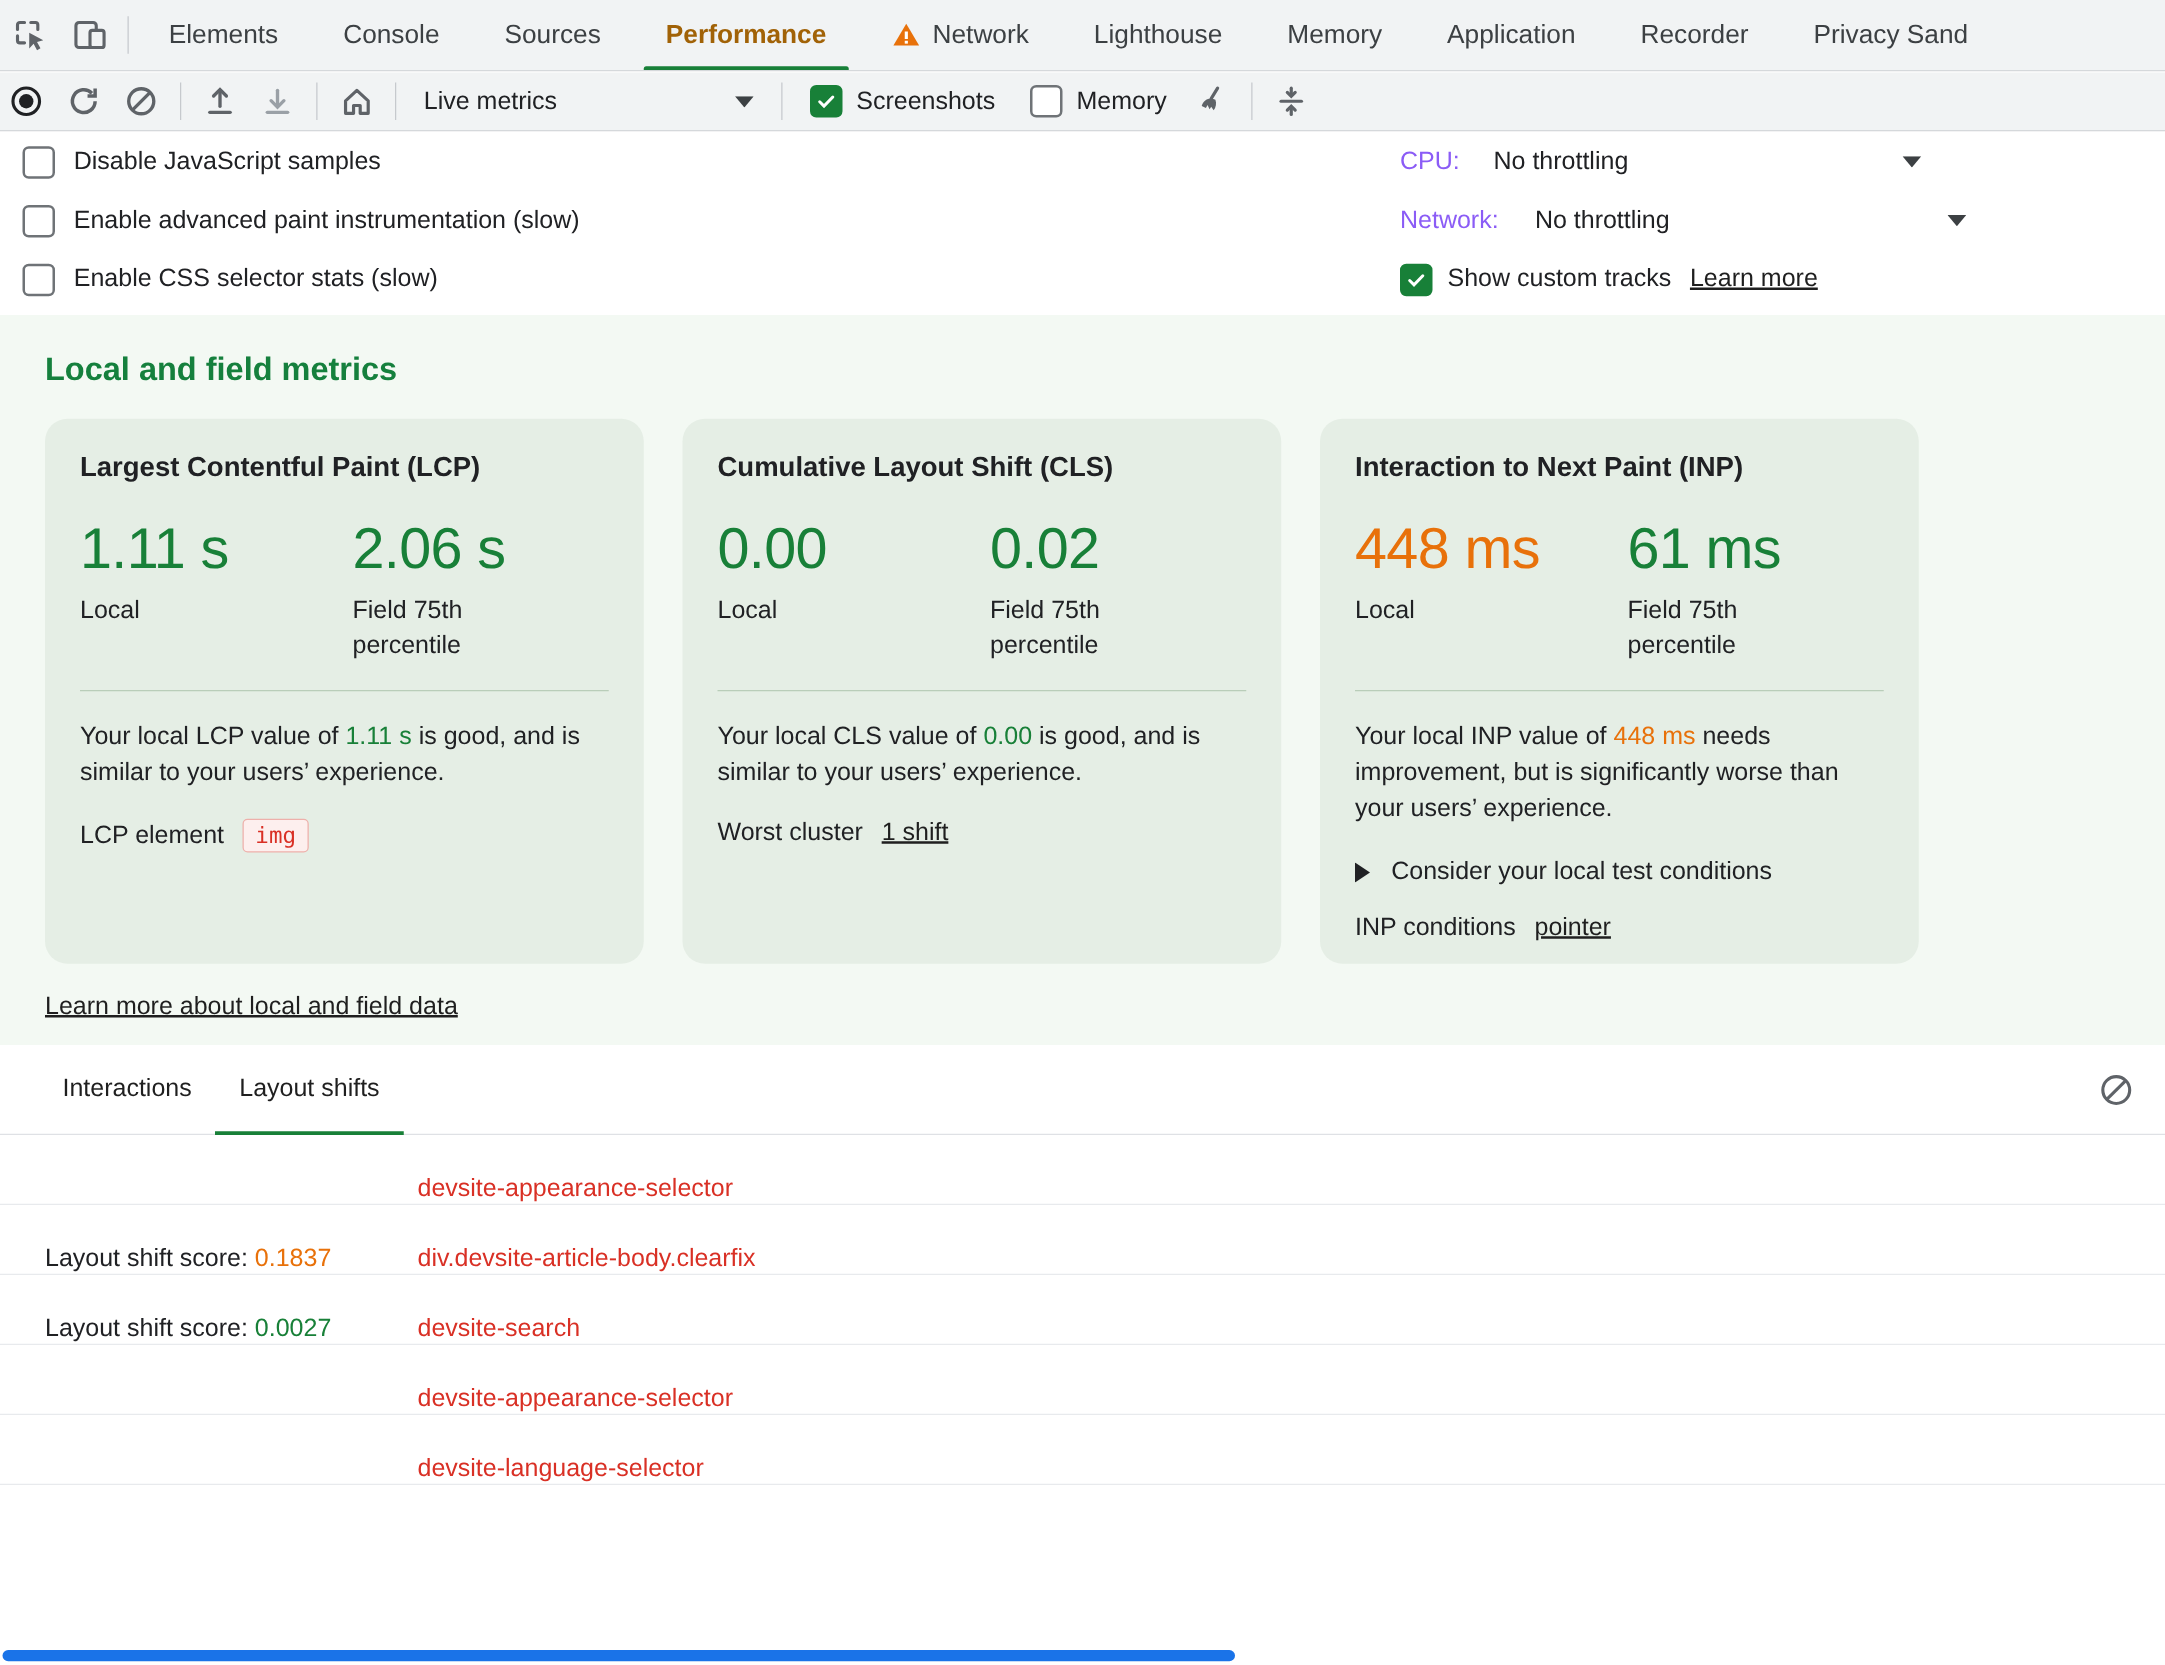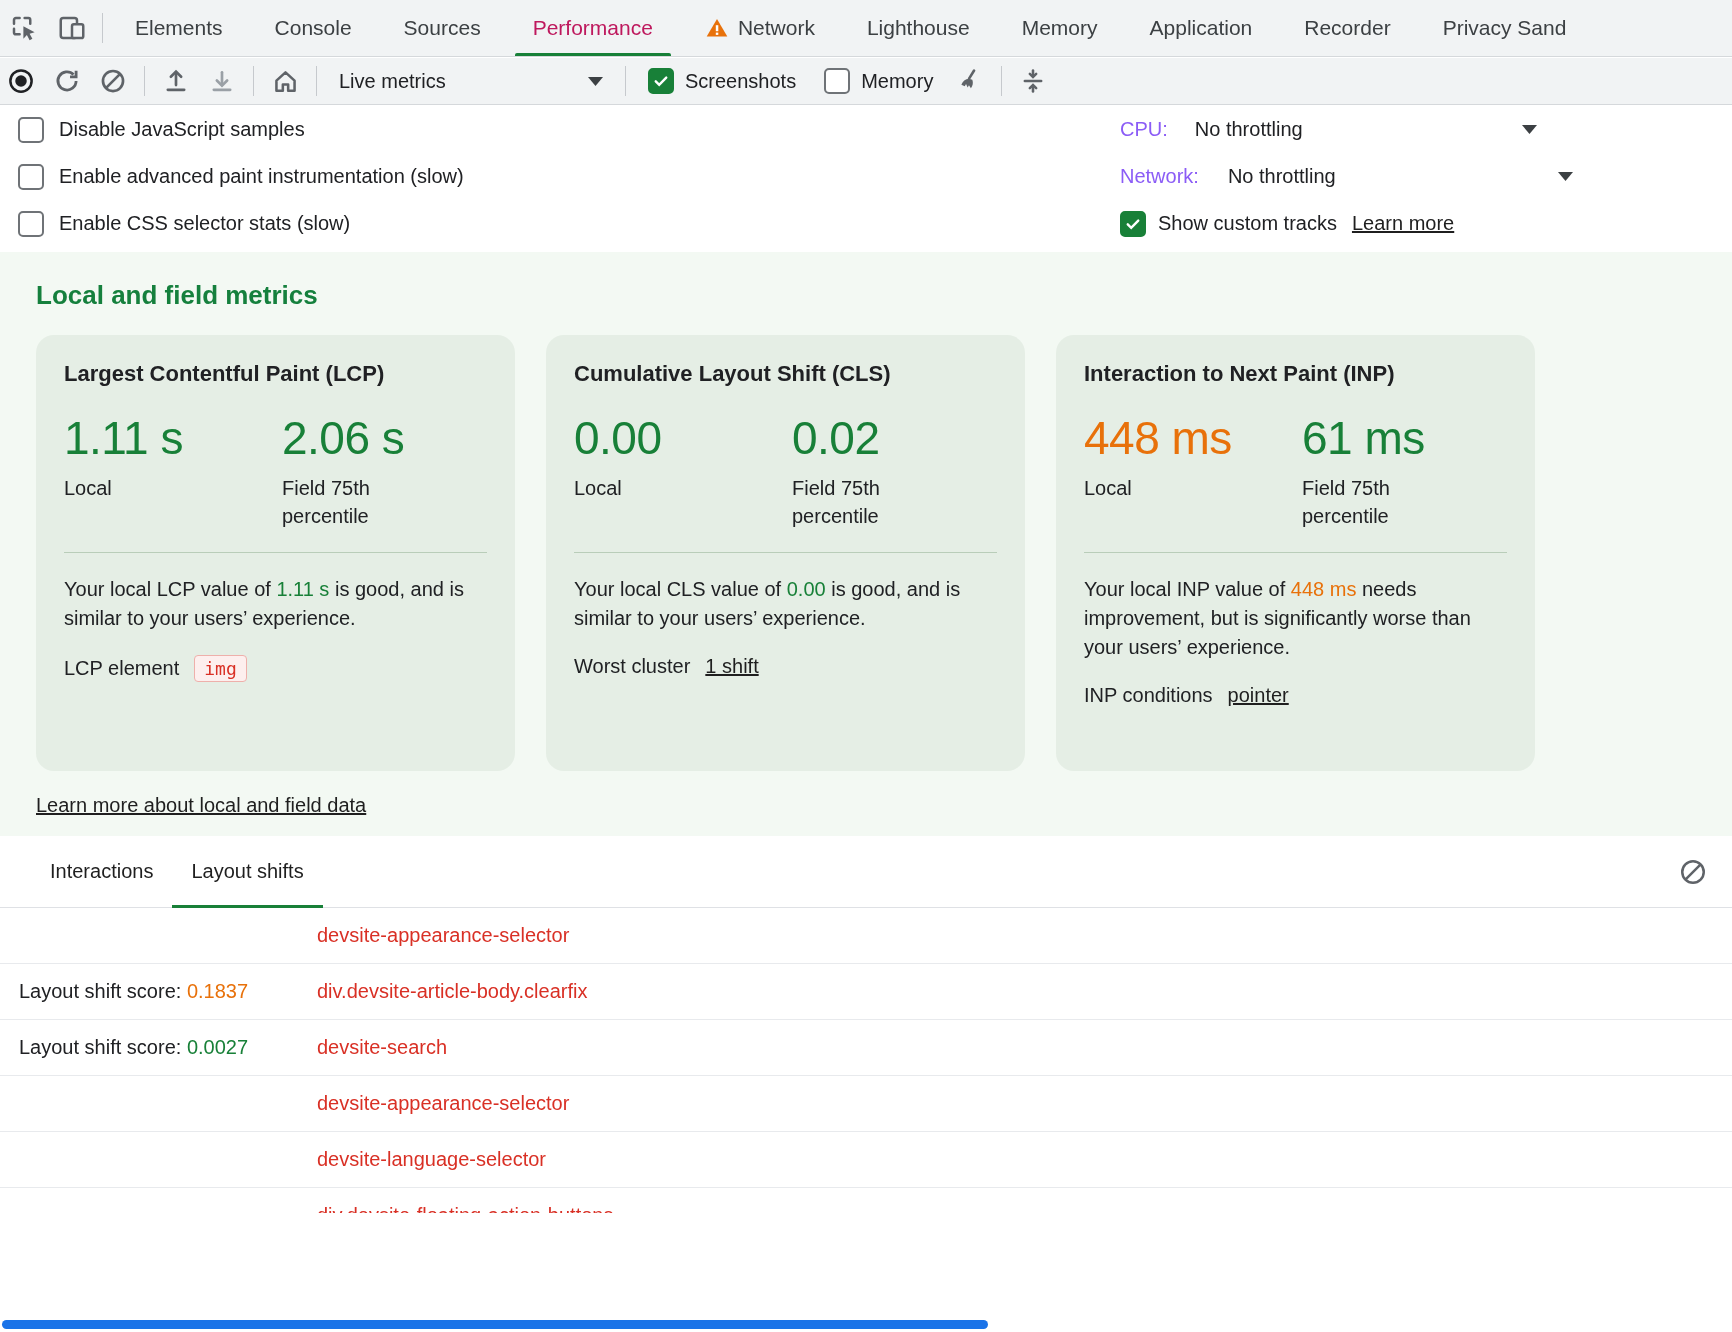--- a/index.html
+++ b/index.html
@@ -17,21 +17,21 @@
   }
   .iconbtn {
     border:none; background:transparent; width:48px; align-self:center;
     height:42px; display:flex; align-items:center; justify-content:center;
   }
   .vsep { width:1px; height:30px; background:#c6c9cd; align-self:center; margin:0 6px; }
   .tab {
     display:flex; align-items:center; padding:0 26px; font-size:21px;
     color:#3c4043; position:relative;
   }
-  .tab.selected { color:#be185d; font-weight:400; }
+  .tab.selected { color:#a16207; font-weight:700; }
   .tab.selected::after {
     content:""; position:absolute; left:8px; right:8px; bottom:0;
     height:3px; background:#188038; border-radius:2px 2px 0 0;
   }
   .tab .warn { margin-right:9px; display:flex; }
   
   .toolbar {
     position:absolute; top:58px; left:0; width:100%; height:47px;
     background:#f1f3f4; border-bottom:1px solid #d5d8db;
     display:flex; align-items:center; padding:0 0; gap:4px;
@@ -87,21 +87,21 @@
   .log-tabs {
     position:relative; height:72px; display:flex; align-items:stretch;
     padding-left:31px; border-bottom:1px solid #dfe1e5;
   }
   .log-tab { display:flex; align-items:center; padding:0 19px; font-size:20px; font-weight:500; color:#1f1f1f; position:relative; }
   .log-tab.selected::after {
     content:""; position:absolute; left:0; right:0; bottom:-1px; height:3px; background:#188038;
   }
   .log-clear { position:absolute; right:24px; top:50%; transform:translateY(-50%); border:none; background:transparent; display:flex; }
   .log-rows { overflow:hidden; height:305px; }
-  .log-row { height:56px; display:flex; align-items:center; border-bottom:1px solid #e8eaed; padding-left:19px; }
+  .log-row { height:56px; display:flex; align-items:flex-end; border-bottom:1px solid #e8eaed; padding-left:36px; }
   .log-col-score { width:298px; flex:0 0 auto; font-size:20px; }
   .node-link { font-size:20px; color:#d93025; text-decoration:none; }
   
   .hscroll-thumb { position:absolute; left:2px; bottom:3px; width:986px; height:9px; background:#1a73e8; border-radius:5px; }
   svg { display:block; }
 </style>
 </head>
 <body>
 
 <div>
@@ -346,20 +346,26 @@
             <div class="val orange">448 ms</div>
             <div class="val-label">Local</div>
           </div>
           <div class="val-col field">
             <div class="val green">61 ms</div>
             <div class="val-label">Field 75th percentile</div>
           </div>
         </div>
         <hr class="card-divider">
         <p class="card-desc"><span>Your local INP value of </span><span class="orange">448 ms</span><span> needs improvement, but is significantly worse than your users’ experience.</span></p>
+        <div class="expander">
+          <svg width="12" height="16" viewBox="0 0 12 16">
+              <polygon points="0,0 0,16 12,8" fill="#202124"></polygon>
+            </svg>
+          <span>Consider your local test conditions</span>
+        </div>
         <div class="card-footer">
           <span>INP conditions</span>
           <a class="link" href="#">pointer</a>
         </div>
       </article>
     </div>
 
     <a class="link metrics-learn-more" href="#">Learn more about local and field data</a>
   </section>
 

